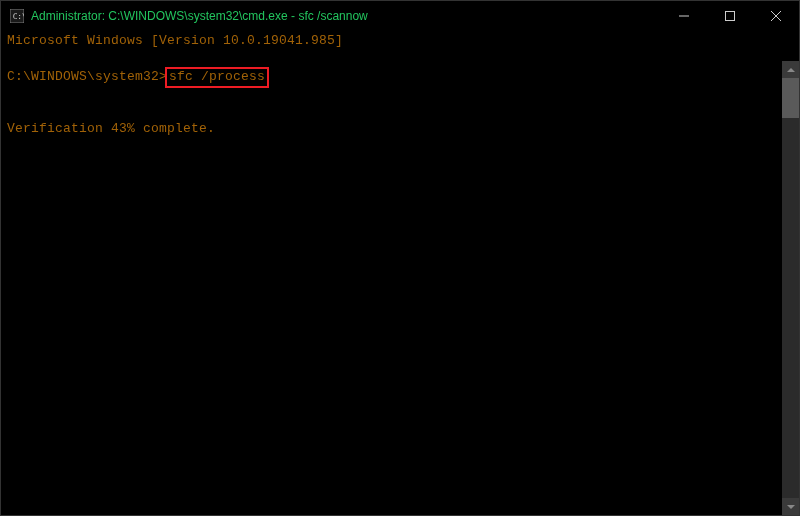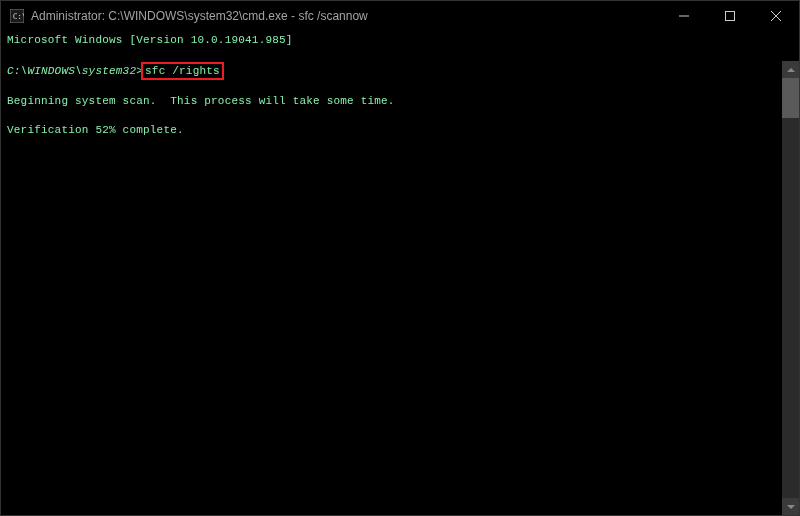--- a/index.html
+++ b/index.html
@@ -37,53 +37,52 @@
       gap: 6px;
     }
     .titlebar-icon {
       width: 16px;
       height: 16px;
       display: flex;
       align-items: center;
       justify-content: center;
     }
     .titlebar-title {
-      color: #a3a3a3;
+      color: #22c55e;
       text-align: center;
     }
     .window-controls {
       display: flex;
       height: 100%;
     }
     .window-control {
       width: 46px;
       height: 30px;
       display: flex;
       align-items: center;
       justify-content: center;
       color: #cccccc;
       cursor: pointer;
     }
     .terminal-body {
       flex: 1;
       background: #000000;
-      color: #86efac;
+      color: #a16207;
       padding: 2px 6px;
       font-family: Consolas, 'Courier New', monospace;
-      font-size: 11px;
+      font-size: 13px;
       line-height: 1.3;
       position: relative;
       letter-spacing: 0.2px;
     }
     .terminal-line {
       white-space: pre;
     }
     .prompt-line {
       display: inline;
-      font-style: italic;
     }
     .highlighted-cmd {
       border: 2px solid #ed1c24;
       padding: 0 2px;
       display: inline-block;
       margin-left: -2px;
     }
     .scrollbar-container {
       position: absolute;
       right: 0;
@@ -155,25 +154,24 @@
             <line x1="10" y1="0" x2="0" y2="10" stroke="currentColor" stroke-width="1"></line>
           </svg>
       </div>
     </div>
   </div>
 
   <div class="content-wrap">
     <div class="terminal-body">
       <div class="terminal-line">Microsoft Windows [Version 10.0.19041.985]</div>
       <div class="terminal-line"> </div>
-      <div class="terminal-line"><span class="prompt-line">C:\WINDOWS\system32&gt;</span><span class="highlighted-cmd">sfc /rights</span></div>
+      <div class="terminal-line"><span class="prompt-line">C:\WINDOWS\system32&gt;</span><span class="highlighted-cmd">sfc /process</span></div>
       <div class="terminal-line"> </div>
-      <div class="terminal-line">Beginning system scan.  This process will take some time.</div>
       <div class="terminal-line"> </div>
-      <div class="terminal-line">Verification 52% complete.</div>
+      <div class="terminal-line">Verification 43% complete.</div>
     </div>
 
     <div class="scrollbar-container">
       <div class="scrollbar-arrow">
         <svg width="8" height="4" viewBox="0 0 8 4">
             <polygon points="4,0 8,4 0,4"></polygon>
           </svg>
       </div>
       <div class="scrollbar-track">
         <div class="scrollbar-thumb"></div>

